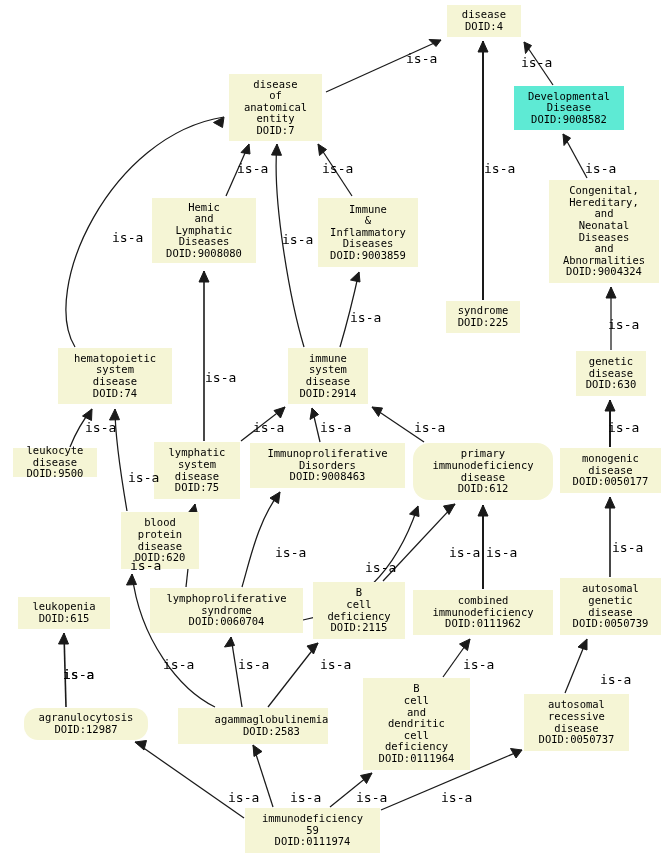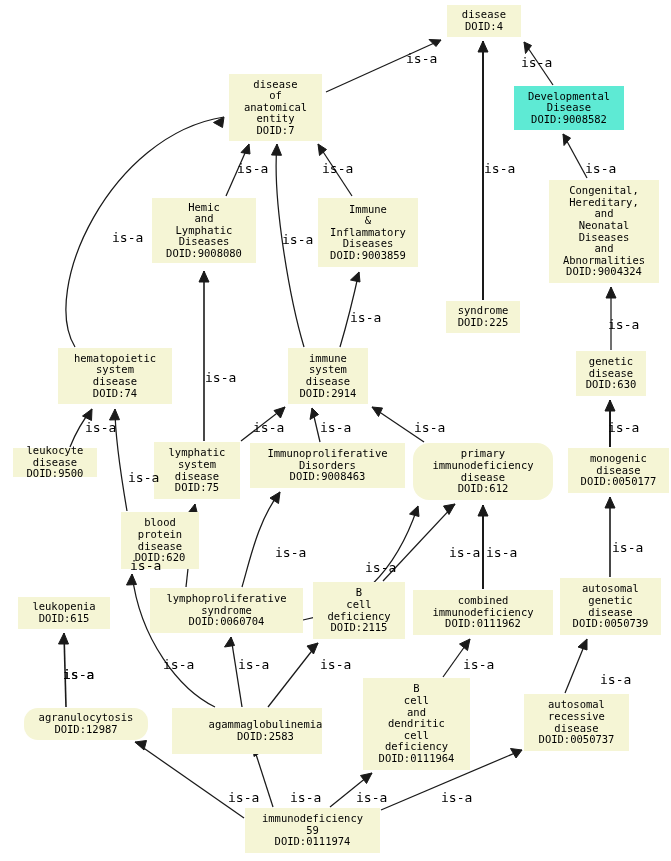--- a/index.html
+++ b/index.html
@@ -157,38 +157,38 @@
     <div class="node" style="left: 13px; top: 448px; width: 84px; height: 29px; background: rgb(245, 245, 213);"><span class="nlabel">leukocyte
 disease</span><span class="nid">DOID:9500</span></div>
     <div class="node" style="left: 154px; top: 442px; width: 86px; height: 57px; background: rgb(245, 245, 213);"><span class="nlabel">lymphatic
 system
 disease</span><span class="nid">DOID:75</span></div>
     <div class="node" style="left: 250px; top: 443px; width: 155px; height: 45px; background: rgb(245, 245, 213);"><span class="nlabel">Immunoproliferative
 Disorders</span><span class="nid">DOID:9008463</span></div>
     <div class="node" style="left: 413px; top: 443px; width: 140px; height: 57px; background: rgb(245, 245, 213); border-radius: 16px;"><span class="nlabel">primary
 immunodeficiency
 disease</span><span class="nid">DOID:612</span></div>
-    <div class="node" style="left: 560px; top: 448px; width: 101px; height: 45px; background: rgb(245, 245, 213); margin-left: 8px;"><span class="nlabel">monogenic
+    <div class="node" style="left: 560px; top: 448px; width: 101px; height: 45px; background: rgb(245, 245, 213);"><span class="nlabel">monogenic
 disease</span><span class="nid">DOID:0050177</span></div>
     <div class="node" style="left: 97px; top: 512px; width: 78px; height: 57px; background: rgb(245, 245, 213); margin-left: 24px;"><span class="nlabel">blood
 protein
 disease</span><span class="nid">DOID:620</span></div>
     <div class="node" style="left: 150px; top: 588px; width: 153px; height: 45px; background: rgb(245, 245, 213);"><span class="nlabel">lymphoproliferative
 syndrome</span><span class="nid">DOID:0060704</span></div>
     <div class="node" style="left: 313px; top: 582px; width: 92px; height: 57px; background: rgb(245, 245, 213);"><span class="nlabel">B
 cell
 deficiency</span><span class="nid">DOID:2115</span></div>
     <div class="node" style="left: 413px; top: 590px; width: 140px; height: 45px; background: rgb(245, 245, 213);"><span class="nlabel">combined
 immunodeficiency</span><span class="nid">DOID:0111962</span></div>
     <div class="node" style="left: 560px; top: 578px; width: 101px; height: 57px; background: rgb(245, 245, 213);"><span class="nlabel">autosomal
 genetic
 disease</span><span class="nid">DOID:0050739</span></div>
     <div class="node" style="left: 18px; top: 597px; width: 92px; height: 32px; background: rgb(245, 245, 213);"><span class="nlabel">leukopenia</span><span class="nid">DOID:615</span></div>
     <div class="node" style="left: 24px; top: 708px; width: 124px; height: 32px; background: rgb(245, 245, 213); border-radius: 14px;"><span class="nlabel">agranulocytosis</span><span class="nid">DOID:12987</span></div>
-    <div class="node" style="left: 172px; top: 708px; width: 150px; height: 46px; background: rgb(245, 245, 213); padding-left: 37px;"><span class="nlabel">agammaglobulinemia</span><span class="nid">DOID:2583</span></div>
+    <div class="node" style="left: 178px; top: 708px; width: 150px; height: 36px; background: rgb(245, 245, 213); padding-left: 37px;"><span class="nlabel">agammaglobulinemia</span><span class="nid">DOID:2583</span></div>
     <div class="node" style="left: 363px; top: 678px; width: 107px; height: 92px; background: rgb(245, 245, 213);"><span class="nlabel">B
 cell
 and
 dendritic
 cell
 deficiency</span><span class="nid">DOID:0111964</span></div>
     <div class="node" style="left: 524px; top: 694px; width: 105px; height: 57px; background: rgb(245, 245, 213);"><span class="nlabel">autosomal
 recessive
 disease</span><span class="nid">DOID:0050737</span></div>
     <div class="node" style="left: 245px; top: 808px; width: 135px; height: 45px; background: rgb(245, 245, 213);"><span class="nlabel">immunodeficiency

